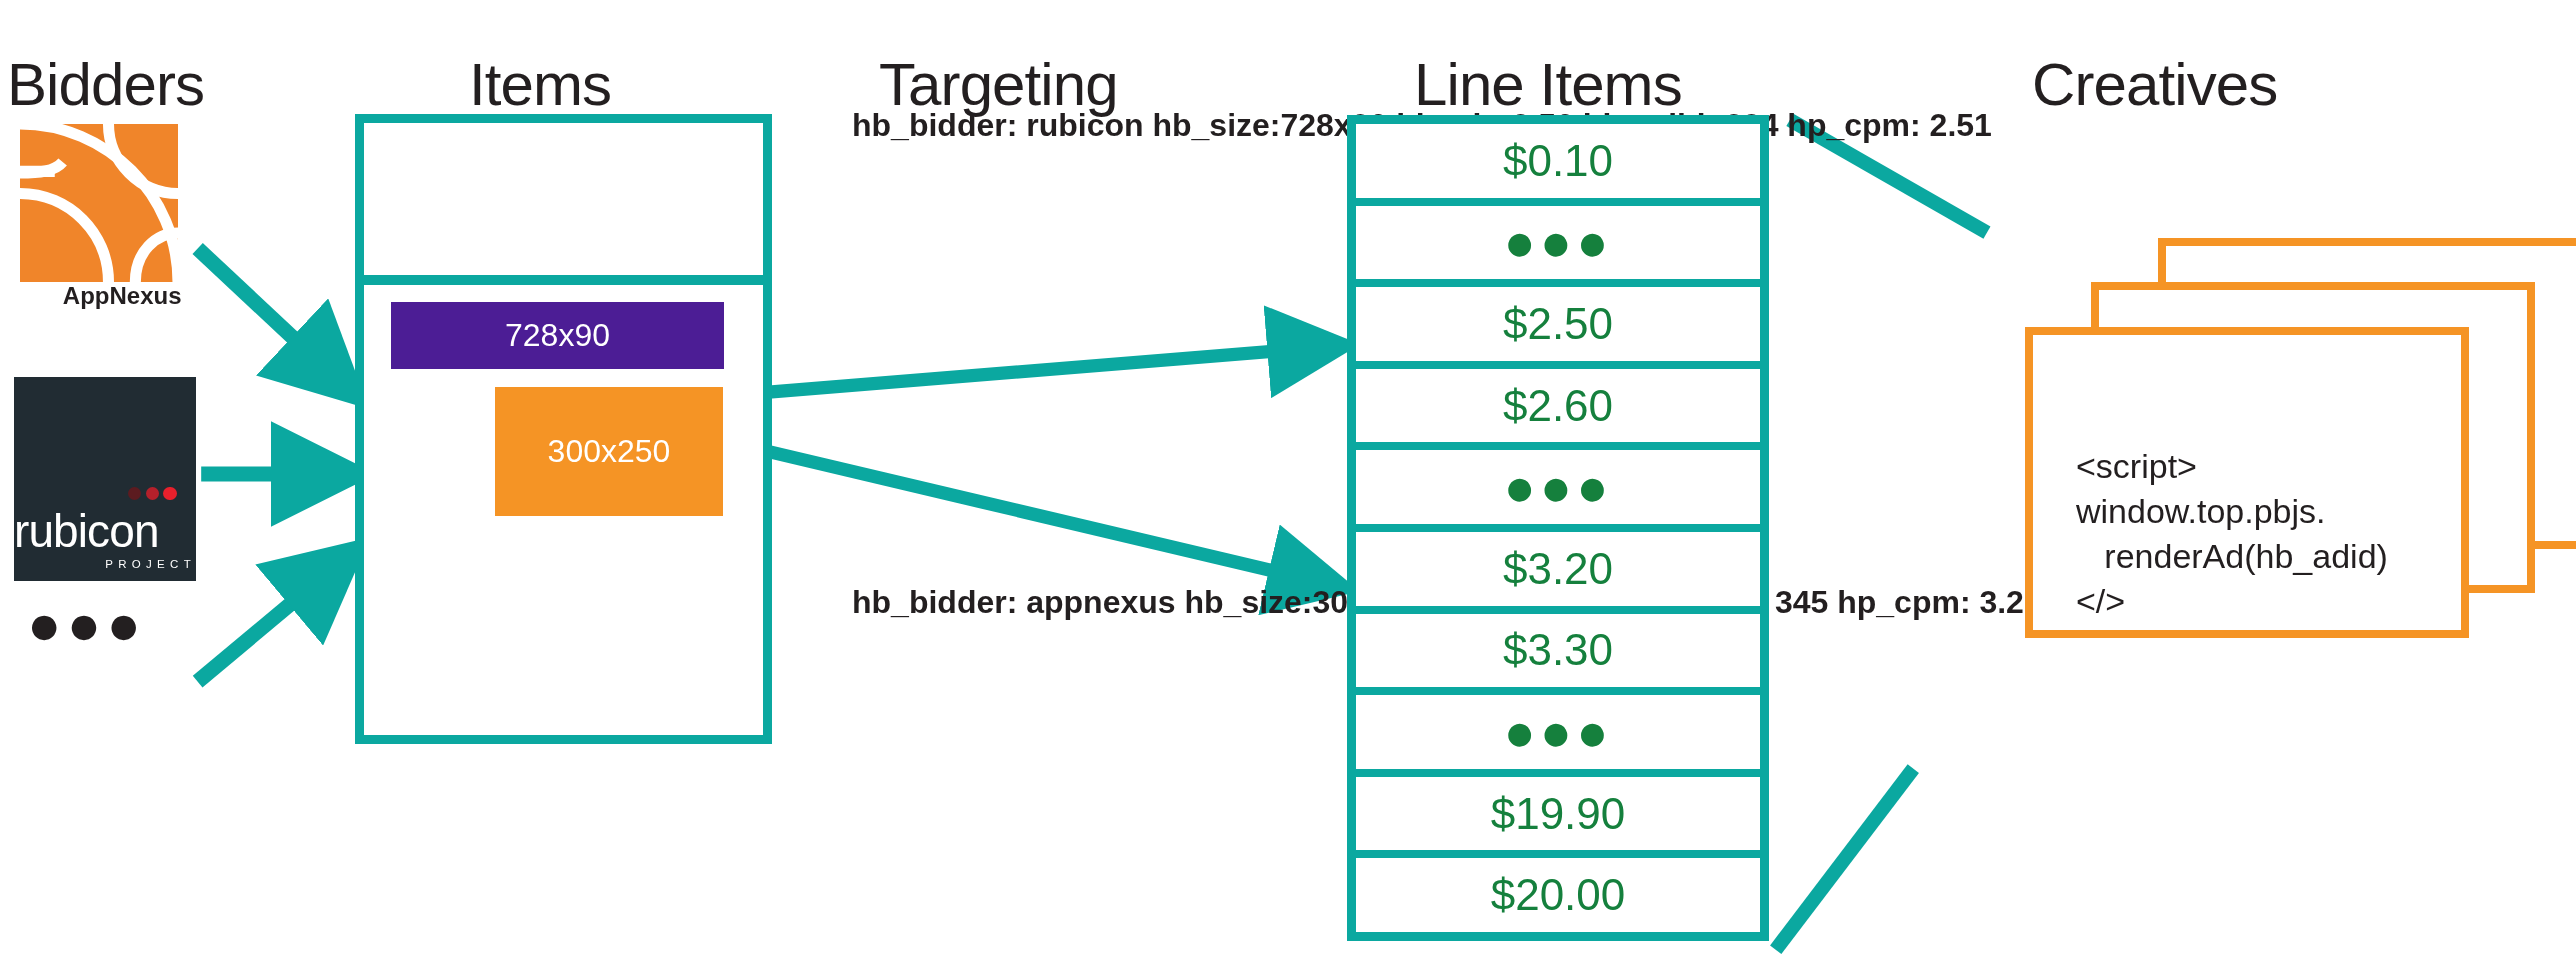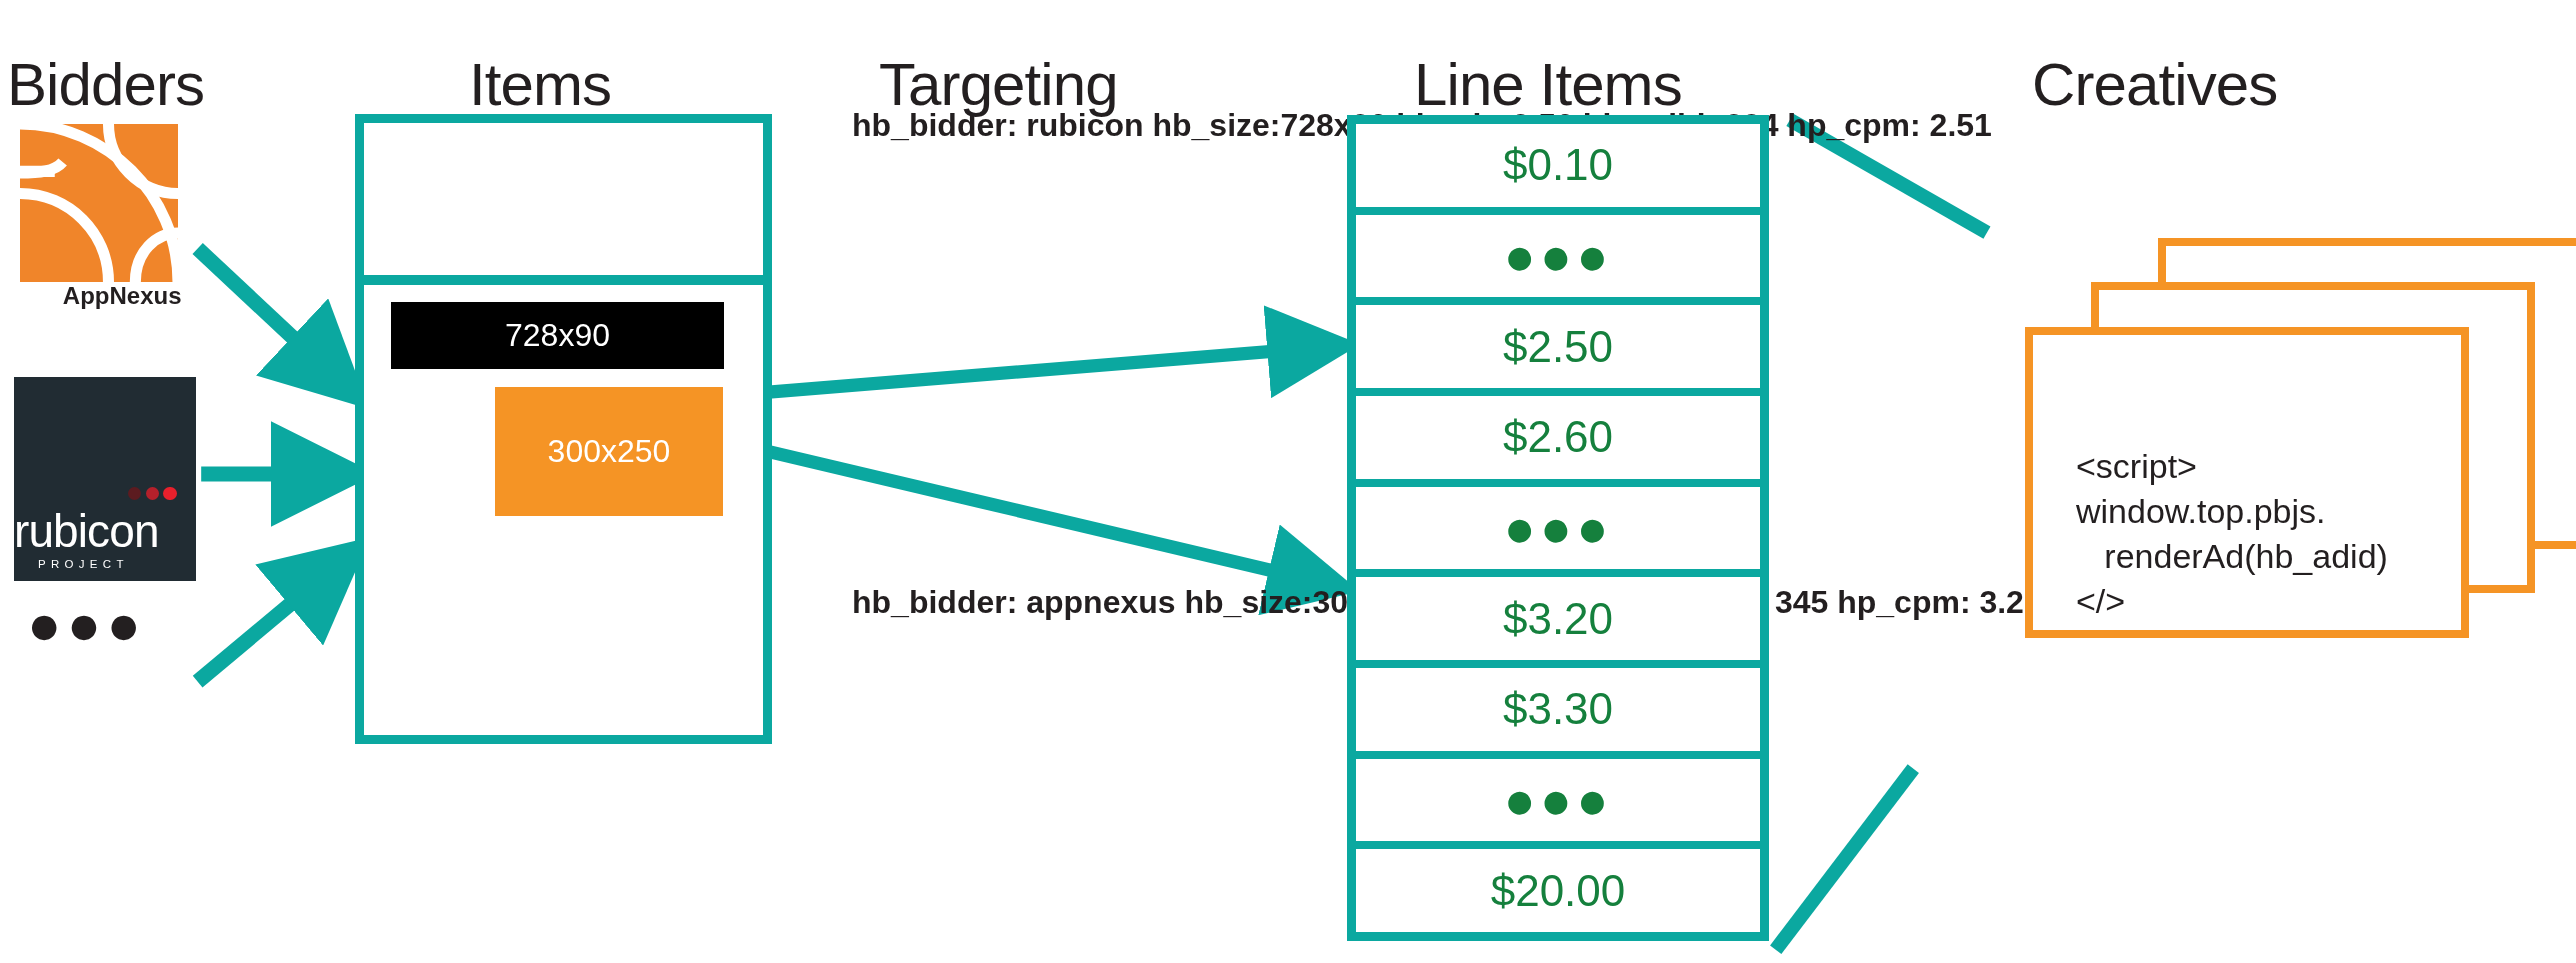--- a/index.html
+++ b/index.html
@@ -42,42 +42,42 @@
     position:absolute;left:14px;top:377px;width:182px;height:204px;
     background:#212c33;
   }
   #rubicon-wordmark{
     position:absolute;left:0;bottom:27px;width:100%;
     text-align:left;color:#ffffff;
     font-size:46px;letter-spacing:-0.9px;line-height:1;
   }
   #rubicon-sub{
     position:absolute;left:0;bottom:10.7px;width:100%;
-    text-align:left;color:#ffffff;
-    font-size:11.5px;letter-spacing:5.3px;margin-left:24px;
+    text-align:right;color:#ffffff;
+    font-size:11.5px;letter-spacing:5.3px;
   }
   .rub-dot{display:inline-block;width:13.3px;height:13.3px;border-radius:50%;margin-left:4.4px;}
   #rubicon-dots{position:absolute;right:19.5px;bottom:78px;}
 
   #bidders-ellipsis{
     position:absolute;left:27px;top:613px;
     font-size:57px;line-height:0.4;letter-spacing:5.3px;color:#231f20;font-weight:bold;
   }
 
   
   #page-box{
     position:absolute;left:355px;top:114px;width:417px;height:630px;
     border:9.8px solid #0ba8a0;box-sizing:border-box;background:#fff;
   }
   #page-divider{
     position:absolute;left:355px;top:275px;width:417px;height:9.8px;background:#0ba8a0;
   }
   #slot-728x90{
     position:absolute;left:391px;top:302px;width:333px;height:67px;
-    background:#000000;color:#ffffff;font-size:32px;
+    background:#4c1d95;color:#ffffff;font-size:32px;
     display:flex;align-items:center;justify-content:center;
   }
   #slot-300x250{
     position:absolute;left:495px;top:387px;width:228px;height:129px;
     background:#f59425;color:#ffffff;font-size:32px;
     display:flex;align-items:center;justify-content:center;
   }
 
   
   .targeting-block{
@@ -193,20 +193,21 @@
 
   <div id="lineitems-box">
       <div class="li-row">$0.10</div>
       <div class="li-row dots">●●●</div>
       <div class="li-row">$2.50</div>
       <div class="li-row">$2.60</div>
       <div class="li-row dots">●●●</div>
       <div class="li-row">$3.20</div>
       <div class="li-row">$3.30</div>
       <div class="li-row dots">●●●</div>
+      <div class="li-row">$19.90</div>
       <div class="li-row">$20.00</div>
     </div>
 
   <div class="creative-card" id="creative-card-3"></div>
   <div class="creative-card" id="creative-card-2"></div>
   <div class="creative-card" id="creative-card-1"></div>
   <div id="creative-code">&lt;script&gt;
 window.top.pbjs.
    renderAd(hb_adid)
 &lt;/&gt;</div>

